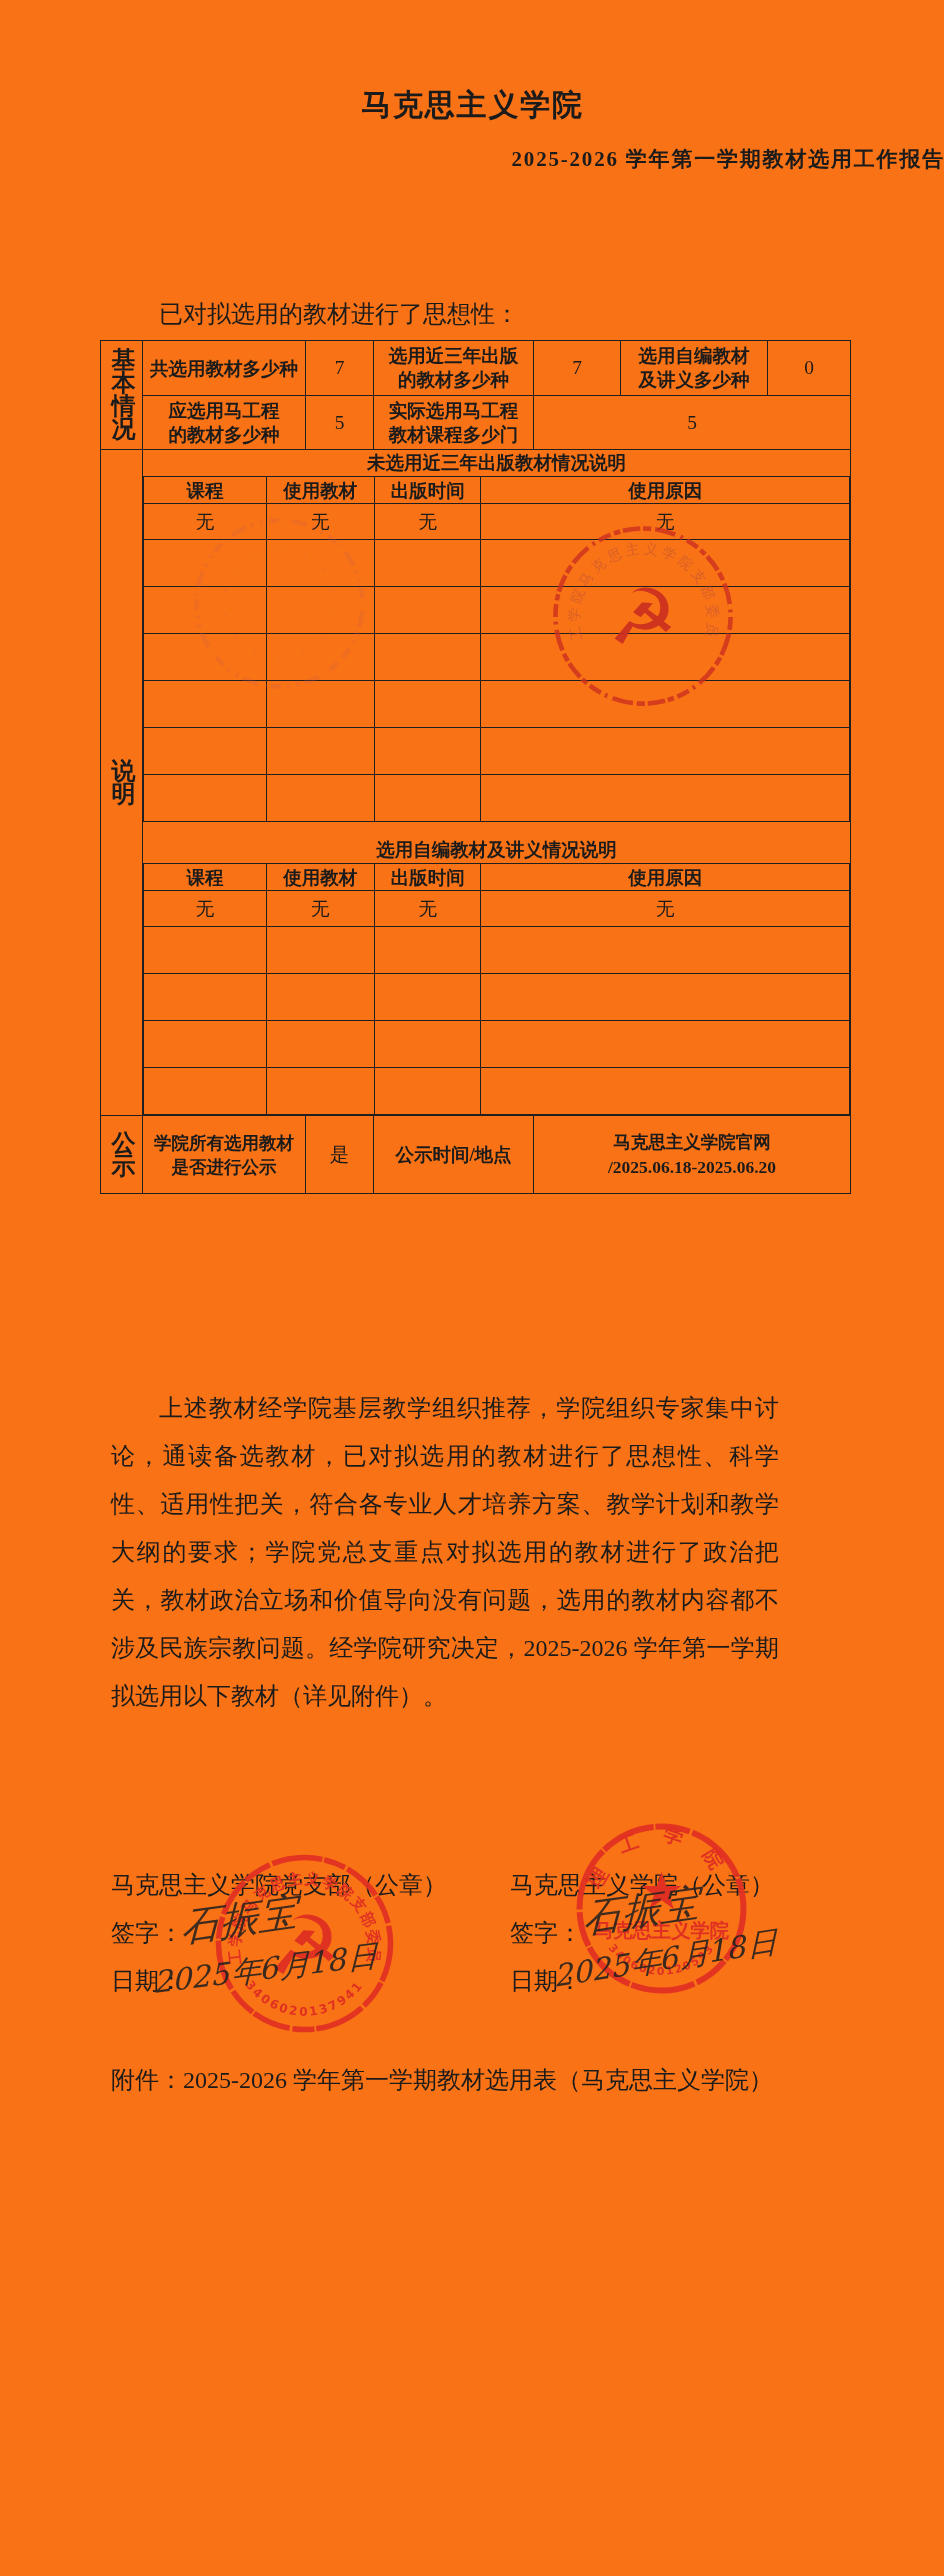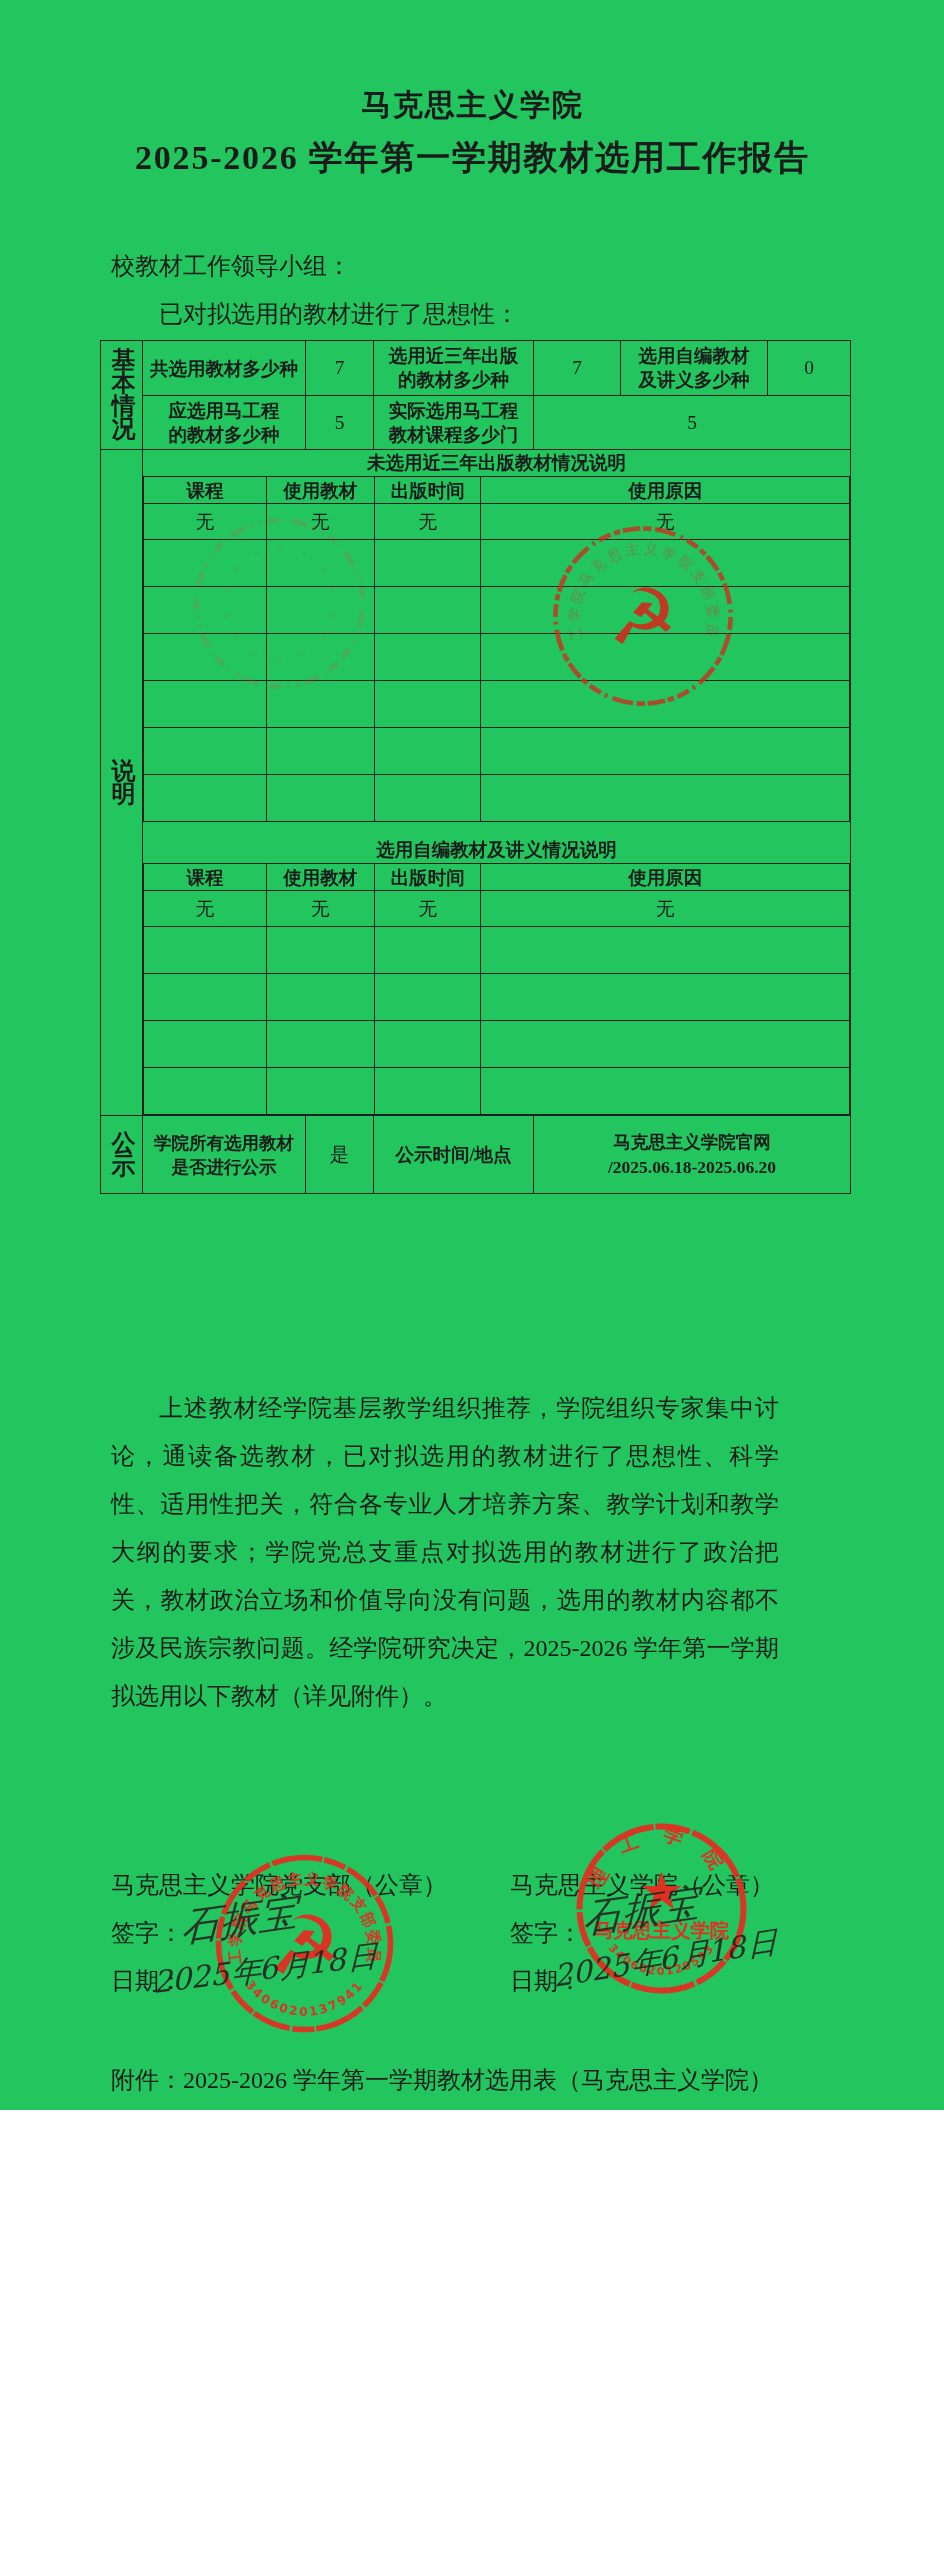--- a/index.html
+++ b/index.html
@@ -1,21 +1,21 @@
 <!DOCTYPE html>
 <html style="font-size:14.8px"><head>
 <meta charset="utf-8">
 <style>
   html,body{margin:0;padding:0;background:#ffffff;}
-  .page{position:relative;width:945px;height:2110px;background:#22c55e;overflow:hidden;
+  .page{position:relative;width:945px;height:2576px;background:#f97316;overflow:hidden;
         font-family:"Liberation Serif","DejaVu Serif",serif;color:#1b1b1b;}
   .abs{position:absolute;}
   .title{left:0;width:945px;text-align:center;font-weight:bold;letter-spacing:1.8px;}
   .title1{top:85px;font-size:30px;}
-  .title2{top:135px;font-size:34px;}
+  .title2{top:145px;font-size:21px;text-align:right;}
   .bodytext{font-size:24px;line-height:48px;}
   .salutation{left:111px;top:242px;}
   .intro{left:111px;top:290px;text-indent:2em;}
 
   
   table.main{position:absolute;left:100px;top:340px;width:750px;border-collapse:collapse;
              table-layout:fixed;text-align:center;font-size:18.5px;font-weight:bold;color:#1b1b1b;}
   table.main td{border:1.8px solid #1f1f1f;padding:0;vertical-align:middle;}
   .pre{white-space:pre-line;line-height:24px;}
   .vcell div{width:20px;margin:0 auto;word-break:break-all;line-height:23px;font-size:24px;}
@@ -40,21 +40,20 @@
   .attach{left:111px;top:2056px;width:668px;}
 </style>
 </head>
 <body>
 
 <div class="page">
 
   <div class="abs title title1">马克思主义学院</div>
   <div class="abs title title2">2025-2026 学年第一学期教材选用工作报告</div>
 
-  <div class="abs bodytext salutation">校教材工作领导小组：</div>
   <div class="abs bodytext intro">已对拟选用的教材进行了思想性：</div>
 
   <table class="main">
     <colgroup>
       <col style="width:42px">
         <col style="width:163px">
         <col style="width:68px">
       <col style="width:160px">
         <col style="width:87px">
         <col style="width:147px">

